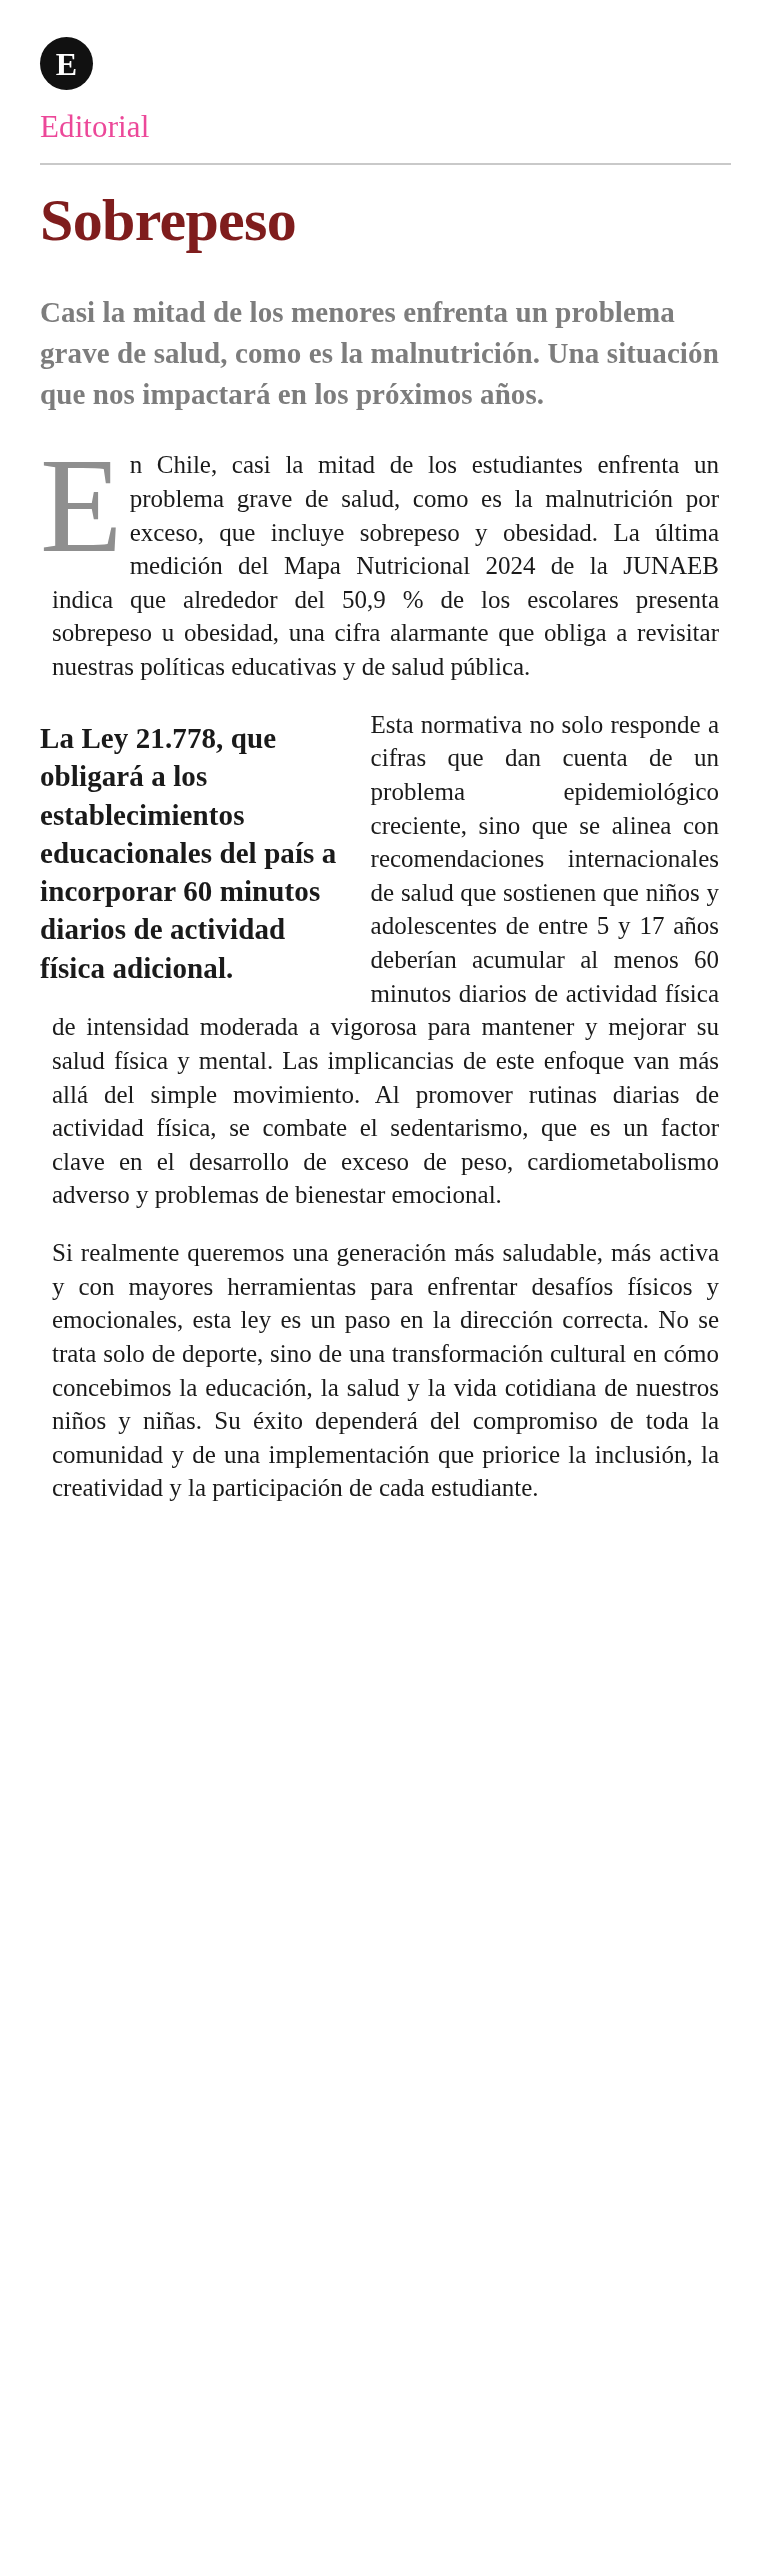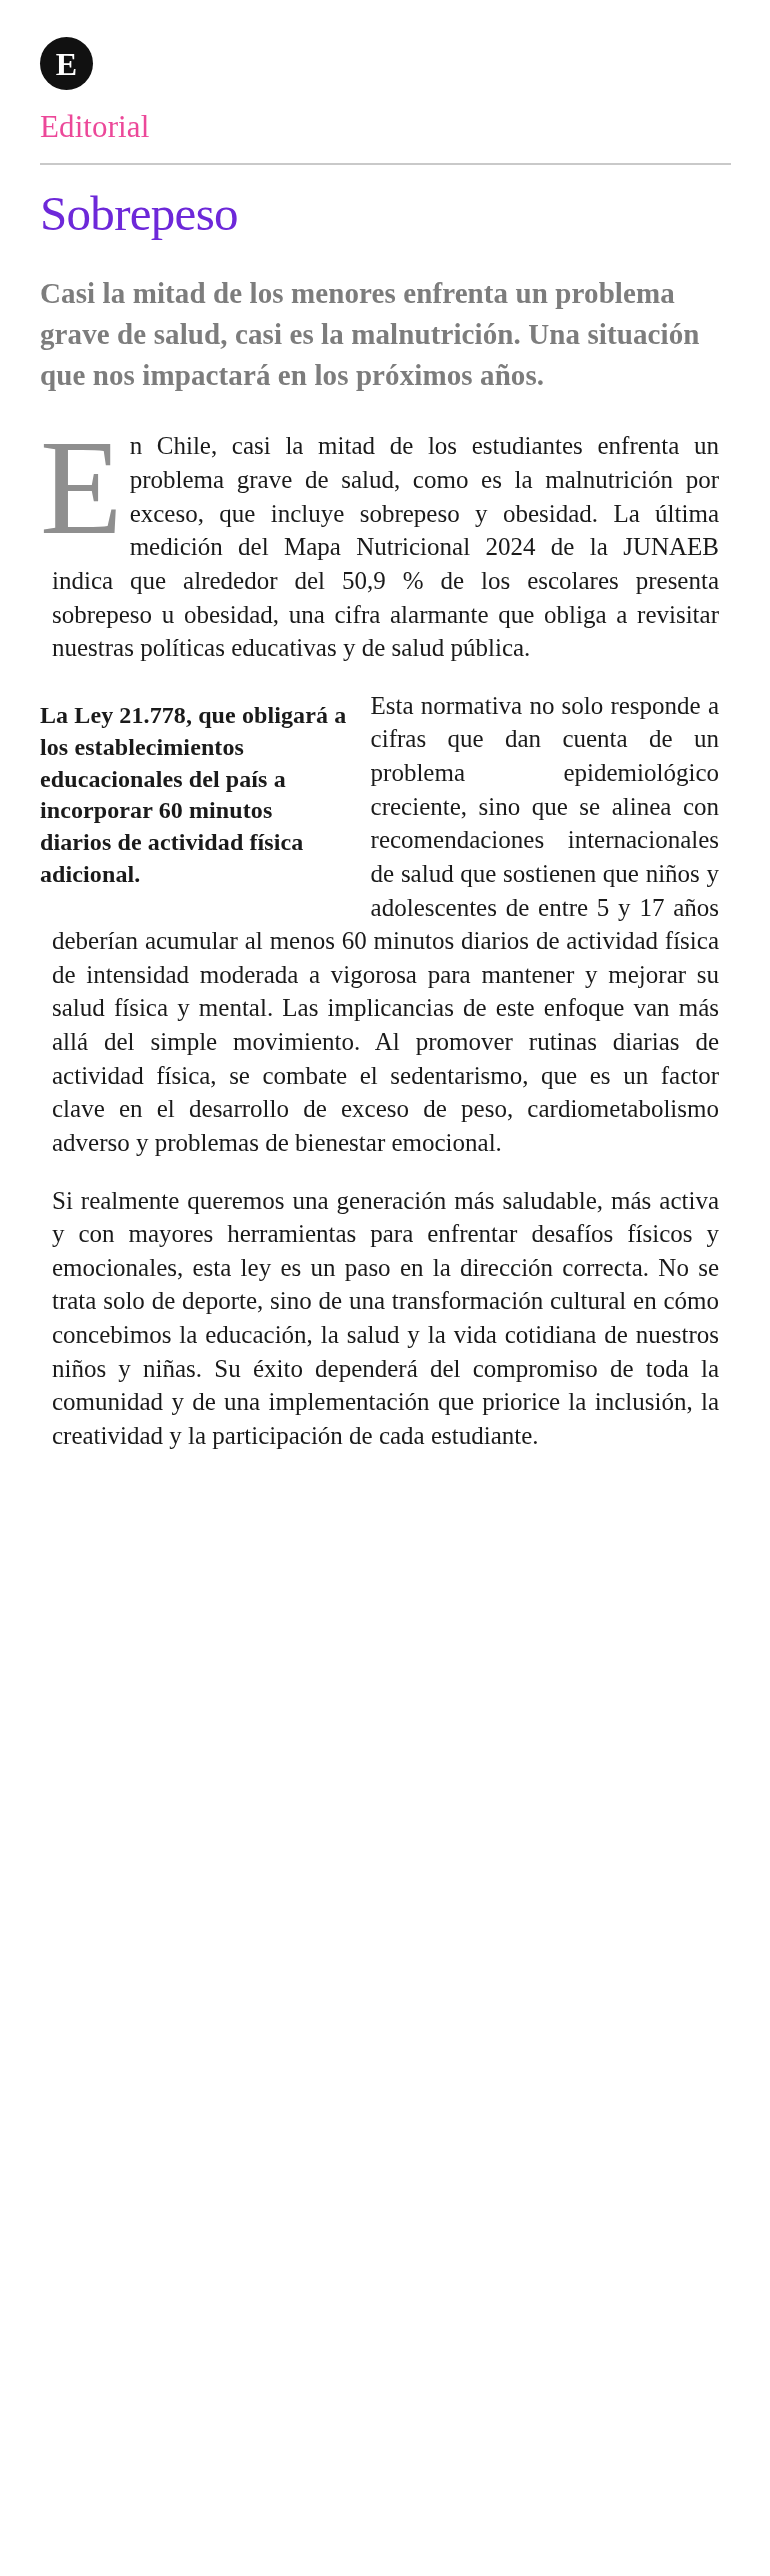--- a/index.html
+++ b/index.html
@@ -54,25 +54,25 @@
     margin-top: 18.7px;
     height: 1.4px;
     background: #c9c9c9;
     width: 100%;
   }
 
   
   .headline {
     margin-top: 24.4px;
     font-family: "Liberation Serif", serif;
-    font-size: 49px;
+    font-size: 60px;
     line-height: 1.04;
-    font-weight: normal;
+    font-weight: bold;
     letter-spacing: -0.7px;
-    color: #6d28d9;
+    color: #7f1d1d;
   }
   .headline .l2 {
     display: block;
   }
 
   
   .standfirst {
     margin-top: 32px;
     font-family: "Liberation Serif", serif;
     font-weight: bold;
@@ -108,21 +108,21 @@
     padding: 0;
   }
 
   
   .pullquote {
     float: left;
     width: 309px;
     margin: 11.5px 21.6px 8.6px 0;
     font-family: "Liberation Serif", serif;
     font-weight: bold;
-    font-size: 24px;
+    font-size: 29px;
     line-height: 1.32;
     color: #1a1a1a;
     text-align: left;
     letter-spacing: 0.1px;
   }
   .clearfix::after {
     content: "";
     display: block;
     clear: both;
   }
@@ -140,21 +140,21 @@
     </div>
     <div class="section-label">Editorial</div>
   </div>
 
   <div class="rule"></div>
 
   <h1 class="headline">
     <span class="l1">Sobrepeso</span>
   </h1>
 
-  <div class="standfirst">Casi la mitad de los menores enfrenta un problema grave de salud, casi es la malnutrición. Una situación que nos impactará en los próximos años.</div>
+  <div class="standfirst">Casi la mitad de los menores enfrenta un problema grave de salud, como es la malnutrición. Una situación que nos impactará en los próximos años.</div>
 
   <div class="body-wrap">
 
     <div class="dropcap-para clearfix">
       <span class="dropcap">E</span>
       <p>n Chile, casi la mitad de los estudiantes enfrenta un problema grave de salud, como es la malnutrición por exceso, que incluye sobrepeso y obesidad. La última medición del Mapa Nutricional 2024 de la JUNAEB indica que alrededor del 50,9 % de los escolares presenta sobrepeso u obesidad, una cifra alarmante que obliga a revisitar nuestras políticas educativas y de salud pública.</p>
     </div>
 
 
     <div class="clearfix">

